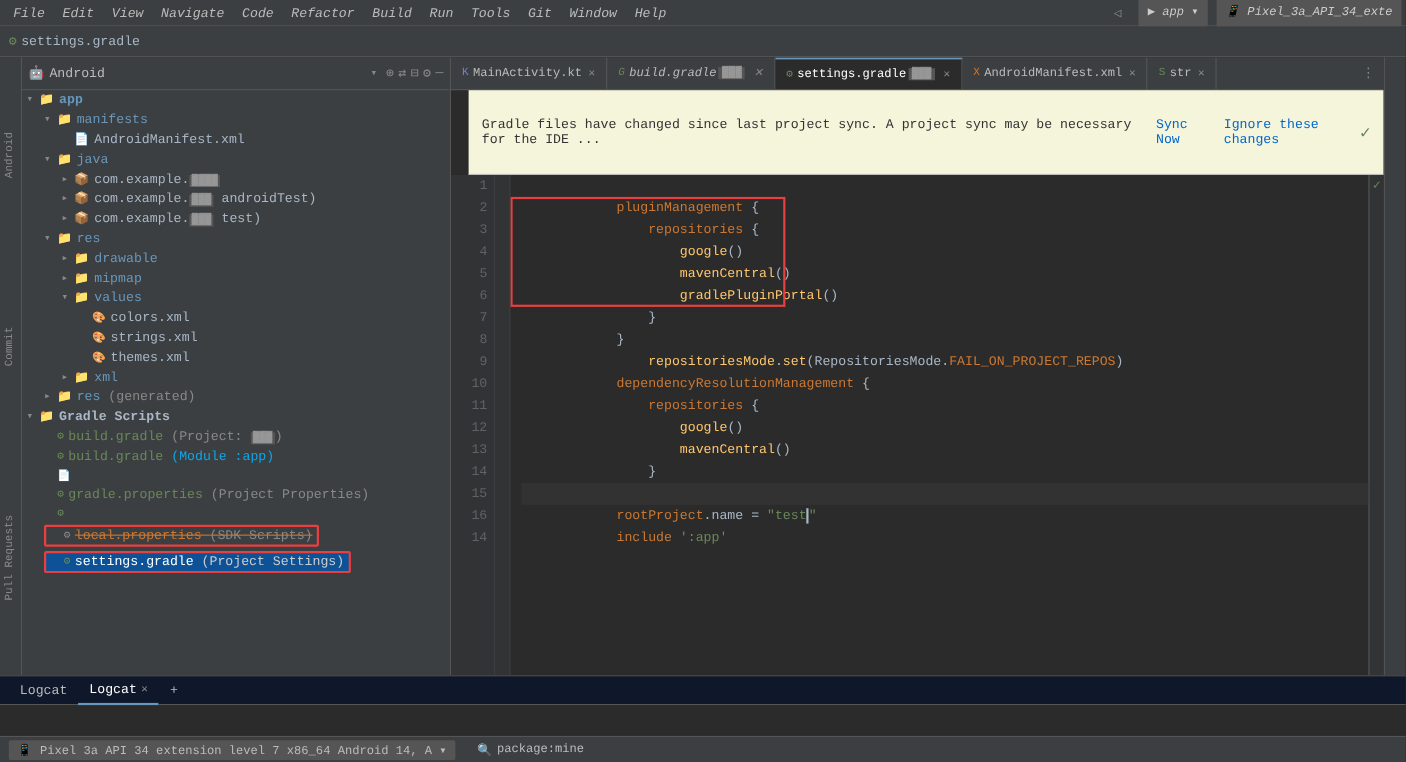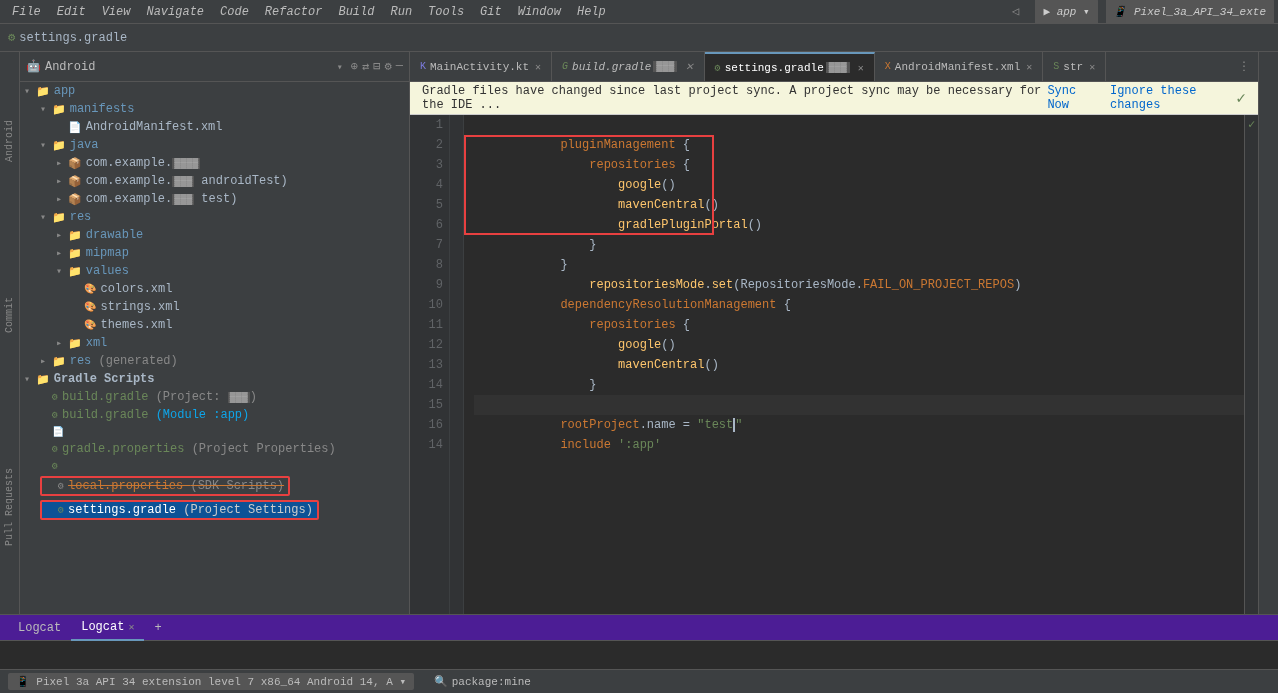--- a/index.html
+++ b/index.html
@@ -37,41 +37,41 @@
     .tree-icon { margin-right: 4px; font-size: 11px; flex-shrink: 0; }
     .tree-label { color: #a9b7c6; font-size: 12px; }
     .tree-label.folder { color: #6897bb; }
     .tree-label.gradle { color: #6a8759; }
     .tree-label.strikethrough { text-decoration: line-through; color: #cc7832; }
 
     
     .editor-area { flex: 1; display: flex; flex-direction: column; overflow: hidden; }
 
     
-    .notification-bar { background: #f5f5dc; color: #333; padding: 2px 12px; font-size: 12px; display: flex; align-items: center; flex-shrink: 0; border-bottom: 1px solid #ccc; }
+    .notification-bar { background: #f5f5dc; color: #333; padding: 24px 12px; font-size: 12px; display: flex; align-items: center; flex-shrink: 0; border-bottom: 1px solid #ccc; margin-left: 16px; }
     .notification-bar .sync-now { color: #0066cc; cursor: pointer; margin-left: 4px; }
     .notification-bar .ignore { color: #0066cc; cursor: pointer; margin-left: 12px; }
 
     
     .code-editor { flex: 1; display: flex; overflow: hidden; background: #2b2b2b; }
     .line-numbers { width: 40px; background: #313335; color: #606366; font-size: 12px; text-align: right; padding: 0 6px 0 0; line-height: 20px; user-select: none; overflow: hidden; flex-shrink: 0; border-right: 1px solid #3c3f41; }
     .line-numbers div { height: 20px; }
     .code-content { flex: 1; overflow: auto; padding: 0 0 0 10px; }
     .code-line { height: 20px; line-height: 20px; white-space: pre; font-size: 12px; position: relative; }
     .code-line.active-line { background: #323232; }
 
     
     .kw { color: #cc7832; }
     .fn { color: #ffc66d; }
     .str { color: #6a8759; }
     .dot-orange { display: inline-block; width: 8px; height: 8px; background: #e8a234; border-radius: 50%; margin-left: 2px; vertical-align: middle; }
 
     
     .bottom-area { height: 55px; background: #2b2b2b; border-top: 1px solid #555; display: flex; flex-direction: column; flex-shrink: 0; }
-    .bottom-tabs { display: flex; align-items: flex-start; background: #4c1d95; border-bottom: 1px solid #555; height: 26px; padding: 0 8px; }
+    .bottom-tabs { display: flex; align-items: flex-start; background: #0f172a; border-bottom: 1px solid #555; height: 26px; padding: 0 8px; }
     .bottom-tab { padding: 0 10px; font-size: 12px; color: #bbbbbb; cursor: pointer; height: 26px; display: flex; align-items: center; }
     .bottom-tab.active { border-bottom: 2px solid #6897bb; color: #ffffff; }
     .bottom-tab-close { margin-left: 4px; color: #888; font-size: 10px; }
     .bottom-content { flex: 1; padding: 4px 8px; font-size: 11px; color: #888; }
 
     
     .status-bar { height: 24px; background: #3c3f41; border-top: 1px solid #555; display: flex; align-items: center; padding: 0 8px; font-size: 11px; color: #bbbbbb; flex-shrink: 0; }
     .status-bar .status-left { display: flex; align-items: center; gap: 8px; }
     .status-device { background: #555; padding: 2px 8px; border-radius: 2px; font-size: 11px; color: #bbbbbb; cursor: pointer; }
     .status-filter { display: flex; align-items: center; gap: 4px; }
@@ -138,21 +138,21 @@
           <span class="sidebar-header-btn">⚙</span>
           <span class="sidebar-header-btn">—</span>
         </div>
       </div>
 
       <div class="sidebar-tree">
 
         <div class="tree-item">
           <span class="tree-arrow">▾</span>
           <span class="tree-icon" style="color:#e8c44d;">📁</span>
-          <span class="tree-label folder" style="font-weight:normal;">app</span>
+          <span class="tree-label folder" style="font-weight:bold;">app</span>
         </div>
 
         <div class="tree-item">
           <span class="tree-indent"></span>
           <span class="tree-arrow">▾</span>
           <span class="tree-icon" style="color:#e8c44d;">📁</span>
           <span class="tree-label folder">manifests</span>
         </div>
 
         <div class="tree-item">

